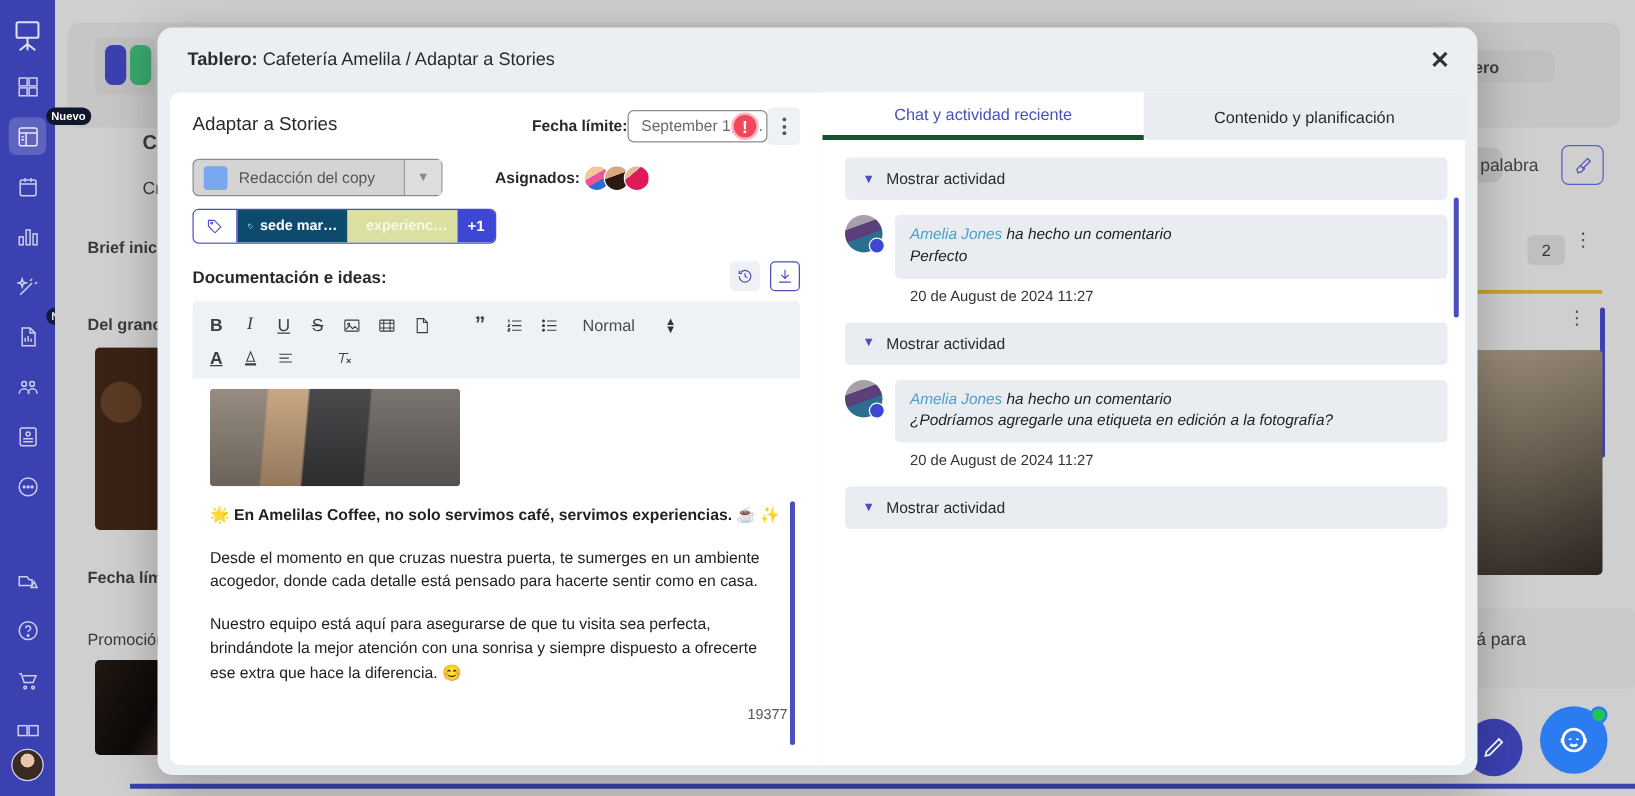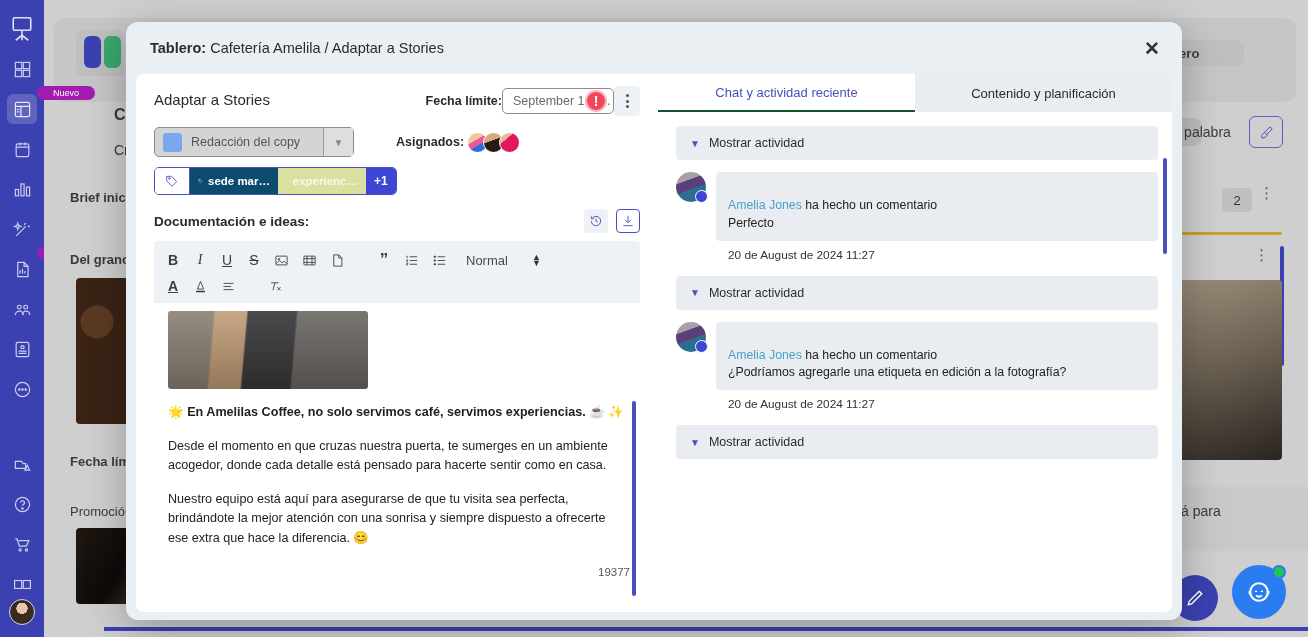--- a/index.html
+++ b/index.html
@@ -26,22 +26,22 @@
   }
   .sb-icon.active { background: rgba(255,255,255,.18); opacity: 1; }
   .sb-icon svg { width: 19px; height: 19px; stroke: #e7e8f7; fill: none; stroke-width: 1.5; }
   .sb-spacer { flex: 1; }
   .sb-avatar {
     width: 26px; height: 26px; border-radius: 50%; margin-bottom: 12px;
     background: radial-gradient(circle at 50% 35%, #e6c7ad 0 28%, #3a2a22 29% 100%);
     border: 1px solid #cfd2ea; overflow:hidden;
   }
   .nuevo-badge {
-    position: absolute; left: 30px; top: -8px; background: #a21caf; color: #fff;
-    font-size: 9px; font-weight: normal; padding: 2px 16px; border-radius: 8px;
+    position: absolute; left: 30px; top: -8px; background: #0f172a; color: #fff;
+    font-size: 9px; font-weight: bold; padding: 2px 4px; border-radius: 8px;
     white-space: nowrap; z-index: 3;
   }
 
   .bg-board {
     position: absolute; left: 44px; top: 0; right: 0; bottom: 0;
     background: #cfcfcf; overflow: hidden;
   }
   .bg-topbar {
     position: absolute; left: 10px; right: 12px; top: 18px; height: 84px;
     background: #c6c6c6; border-radius: 10px;
@@ -244,21 +244,21 @@
     flex: 1; min-width:0; background: #fff; border-radius: 0 8px 8px 0;
     display:flex; flex-direction:column; min-height:0; position:relative;
   }
   .tabs { display:flex; height: 38px; flex: 0 0 auto; }
   .tab {
     flex: 1; display:flex; align-items:center; justify-content:center;
     font-size: 13px; cursor:pointer;
   }
   .tab.active { color:#4a4fbe; background:#fff; }
   .tab.inactive { color:#2a2a2a; background:#e9edf2; border-radius: 0 0 0 4px; }
-  .tab.active { border-bottom: 2px solid #14532d; }
+  .tab.active { border-bottom: 4px solid #14532d; }
 
   .chat-scroll {
     flex: 1; min-height: 0; overflow: hidden; padding: 14px 14px 0 18px;
     position: relative;
   }
   .activity-bar {
     background: #e9edf2; border-radius: 4px; height: 34px; display:flex;
     align-items:center; padding-left: 14px; gap: 9px; font-size: 12.5px;
     color:#2b2b2b; cursor:pointer; margin-bottom: 12px;
   }
@@ -266,22 +266,22 @@
   .comment { display:flex; gap: 10px; margin-bottom: 4px; }
   .c-avatar {
     width: 30px; height: 30px; border-radius:50%; flex:0 0 auto; position:relative;
     background: linear-gradient(160deg, #a8a0a8 0 30%, #5b3f7a 31% 55%, #2a6f8f 56% 100%);
   }
   .c-avatar::after {
     content:''; position:absolute; right:-2px; bottom:-1px; width:11px; height:11px;
     border-radius:50%; background:#3d47d4; border:1.5px solid #fff;
   }
   .c-bubble {
-    flex:1; background:#e9edf2; border-radius:4px; padding: 25px 12px 8px 12px;
-    font-size: 12.3px; color:#222; line-height:1.45;
+    flex:1; background:#e9edf2; border-radius:4px; padding: 7px 12px 8px 12px;
+    font-size: 12.3px; color:#222; line-height:1.45;font-style:italic;
   }
   .c-name { color:#4aa0c9; }
   .c-time { font-size: 11.8px; color:#333; margin: 7px 0 14px 52px; }
 
   .composer { padding: 8px 14px 12px 18px; flex:0 0 auto; display:flex; align-items:flex-end; gap:10px; }
   .composer-box {
     flex:1; height: 128px; border: 1.5px solid #4a4fbe; border-radius: 3px;
     background:#fff; position:relative; padding: 10px 12px; font-size:12.5px; color:#666;
   }
   .composer-icons { position:absolute; right: 12px; bottom: 10px; display:flex; gap: 14px; }

